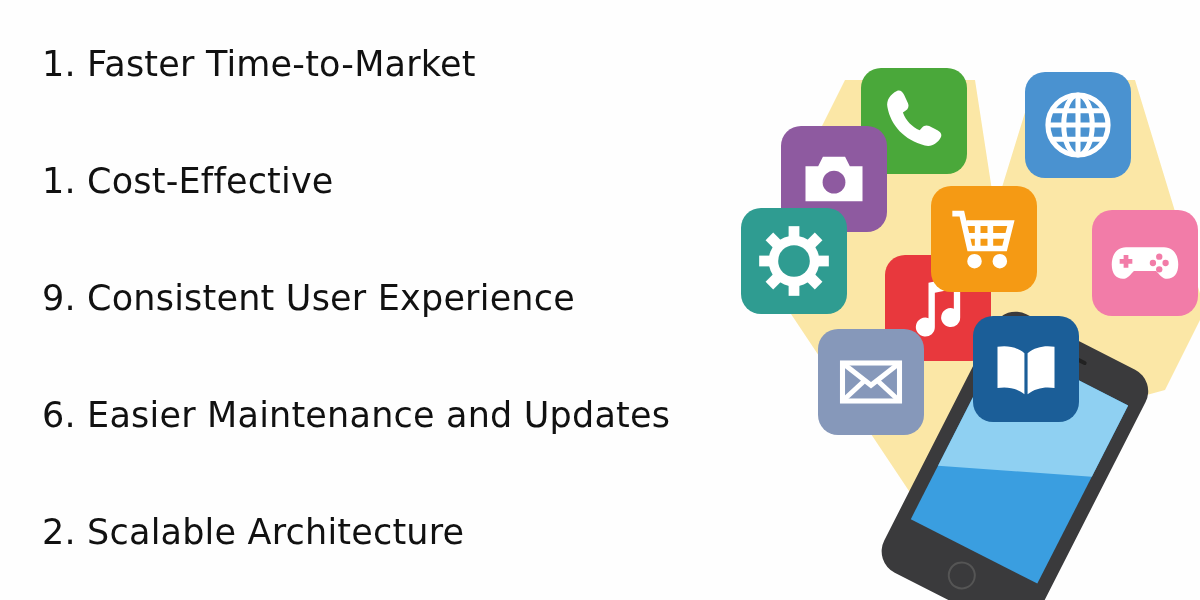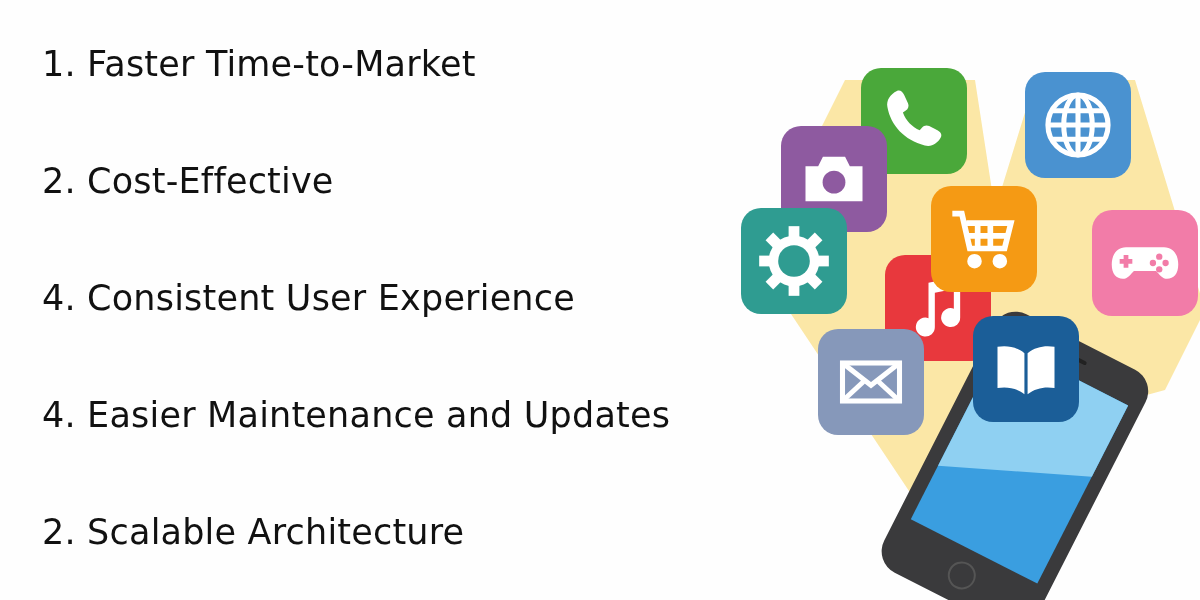--- a/index.html
+++ b/index.html
@@ -20,23 +20,23 @@
     position: absolute; width: 106px; height: 106px; border-radius: 20px;
     display: flex; align-items: center; justify-content: center;
   }
   .app-icon svg { width: 76px; height: 76px; }
 </style>
 </head>
 <body>
 
 <div class="list">
   <div class="item" style="top:44px">1. Faster Time-to-Market</div>
-  <div class="item" style="top:161px">2. Cost-Effective</div>
-  <div class="item" style="top:278px">4. Consistent User Experience</div>
-  <div class="item" style="top:395px">4. Easier Maintenance and Updates</div>
+  <div class="item" style="top:161px">1. Cost-Effective</div>
+  <div class="item" style="top:278px">9. Consistent User Experience</div>
+  <div class="item" style="top:395px">6. Easier Maintenance and Updates</div>
   <div class="item" style="top:512px">2. Scalable Architecture</div>
 </div>
 
 <div class="illustration">
 
   <svg width="465" height="540" style="position:absolute;left:0;top:0">
     <polygon points="20,200 110,20 240,20 260,150 300,20 400,20 470,250 430,330 320,360 220,500 60,260" fill="#fbe7a6"></polygon>
 
     <g transform="translate(280,400) rotate(27)">
       <rect x="-80" y="-135" width="170" height="290" rx="24" fill="#3a3a3c"></rect>

